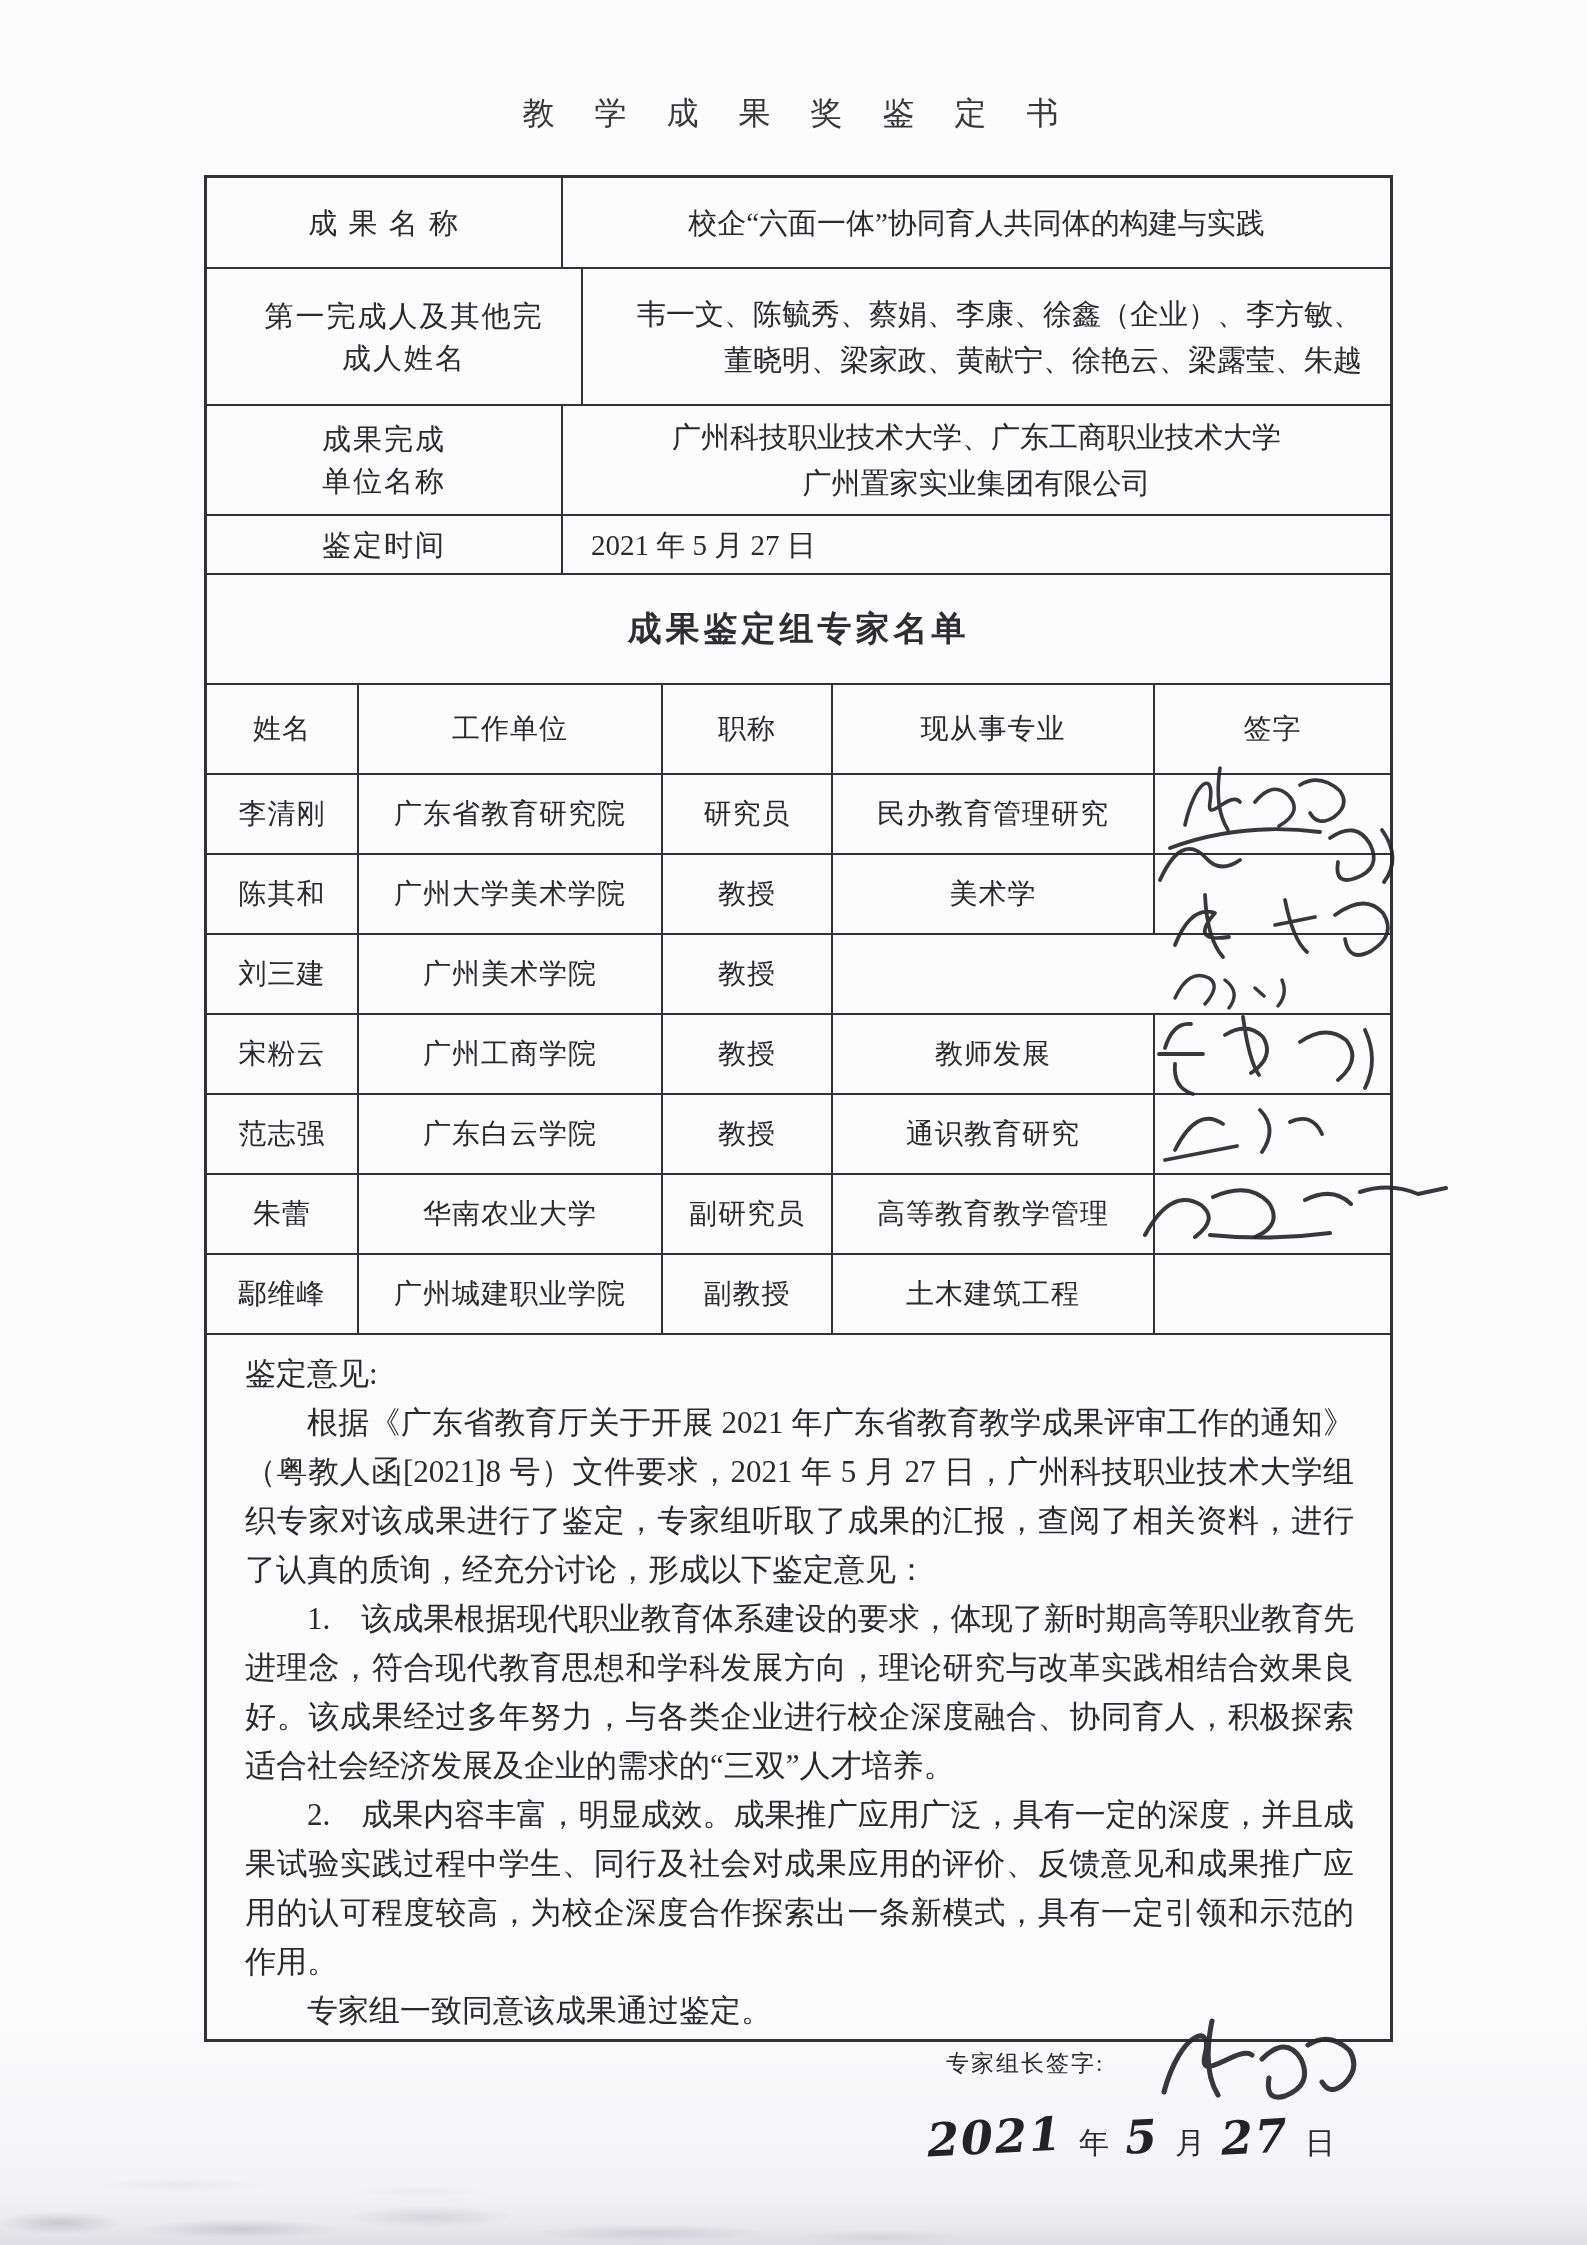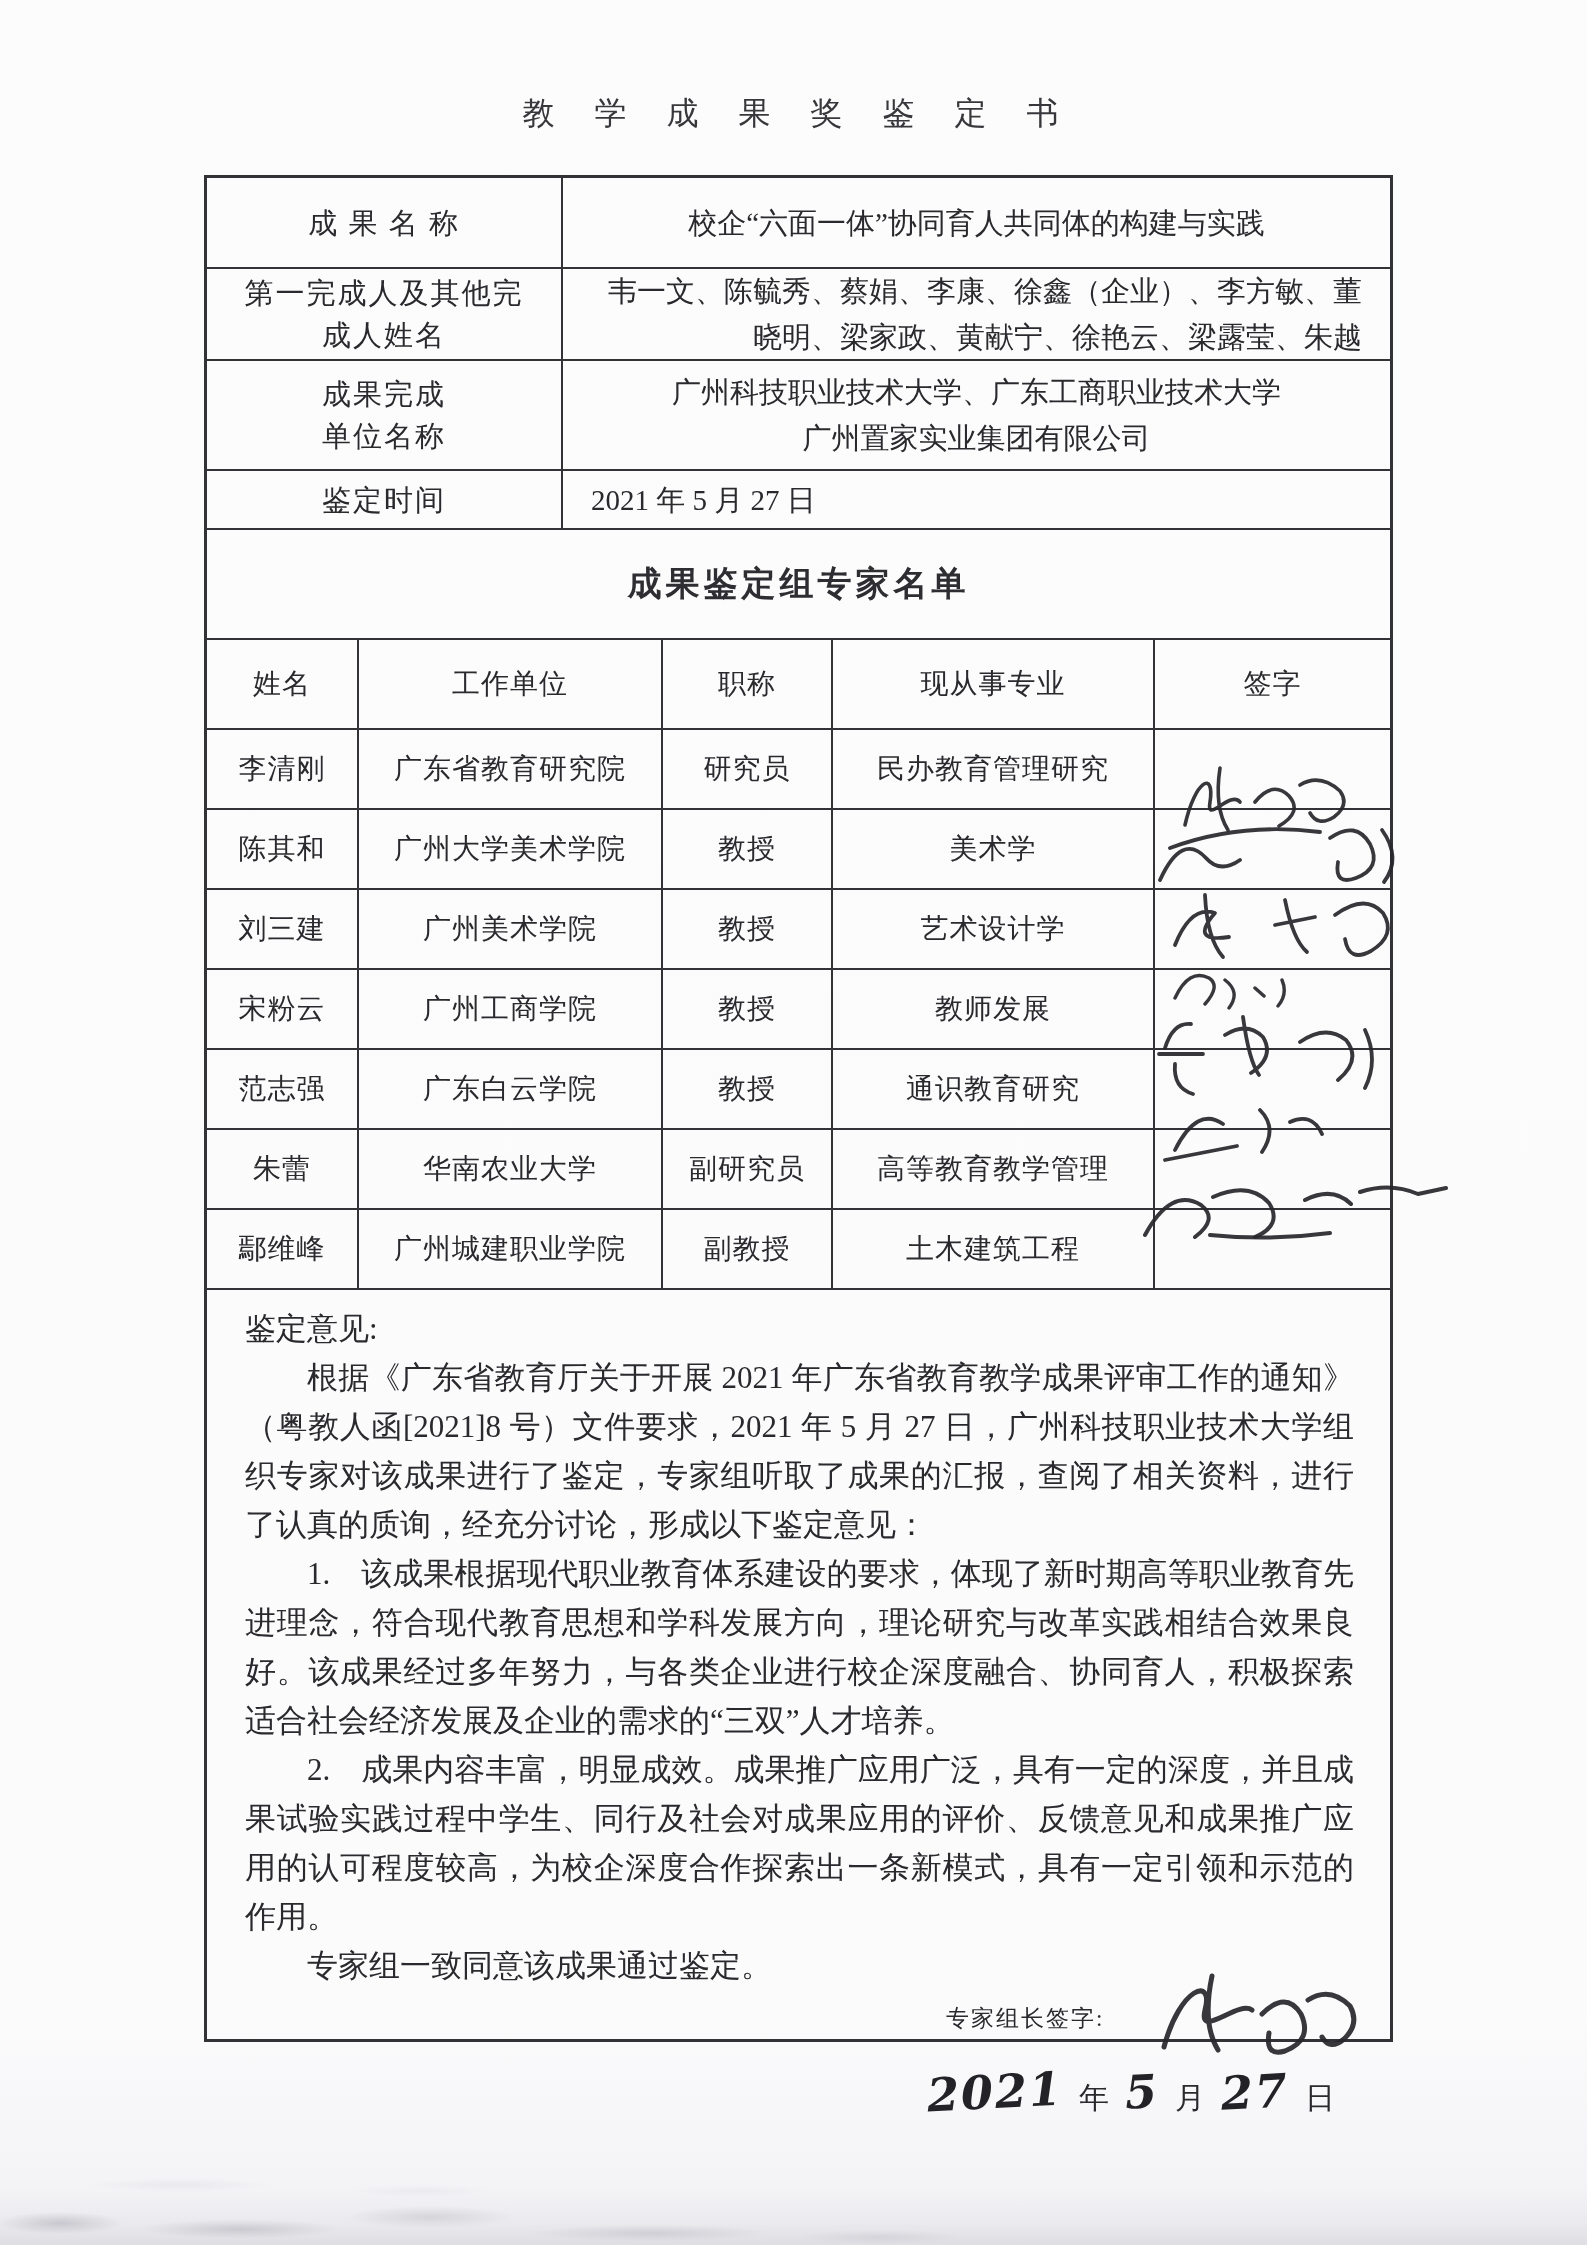--- a/index.html
+++ b/index.html
@@ -19,21 +19,21 @@
     position: absolute; top: 92px; left: 204px; width: 1189px;
     text-align: center; font-size: 32px; letter-spacing: 16px;
     color: #38383c; white-space: nowrap;
   }
   .doc-table {
     position: absolute; left: 204px; top: 175px; width: 1189px; height: 1867px;
     border: 3px solid #333337;
   }
   .info-row { display: flex; border-bottom: 2px solid #333337; }
   .r1 { height: 91px; }
-  .r2 { height: 92px; }
+  .r2 { height: 137px; padding-left: 20px; }
   .r3 { height: 110px; }
   .r4 { height: 59px; }
   .info-label {
     width: 356px; border-right: 2px solid #333337;
     display: flex; align-items: center; justify-content: center;
     text-align: center; font-size: 29px; letter-spacing: 2px; line-height: 42px;
   }
   .info-label .wrap-270 { max-width: 290px; }
   .info-label .wrap-130 { max-width: 135px; }
   .info-value {
@@ -178,21 +178,20 @@
       <div class="cell c-name">陈其和</div>
       <div class="cell c-org">广州大学美术学院</div>
       <div class="cell c-title">教授</div>
       <div class="cell c-field">美术学</div>
       <div class="cell c-sign"></div>
     </div>
     <div class="grid-row erow">
       <div class="cell c-name">刘三建</div>
       <div class="cell c-org">广州美术学院</div>
       <div class="cell c-title">教授</div>
-      <div class="cell c-field">艺术设计学</div>
       <div class="cell c-sign"></div>
     </div>
     <div class="grid-row erow">
       <div class="cell c-name">宋粉云</div>
       <div class="cell c-org">广州工商学院</div>
       <div class="cell c-title">教授</div>
       <div class="cell c-field">教师发展</div>
       <div class="cell c-sign"></div>
     </div>
     <div class="grid-row erow">

